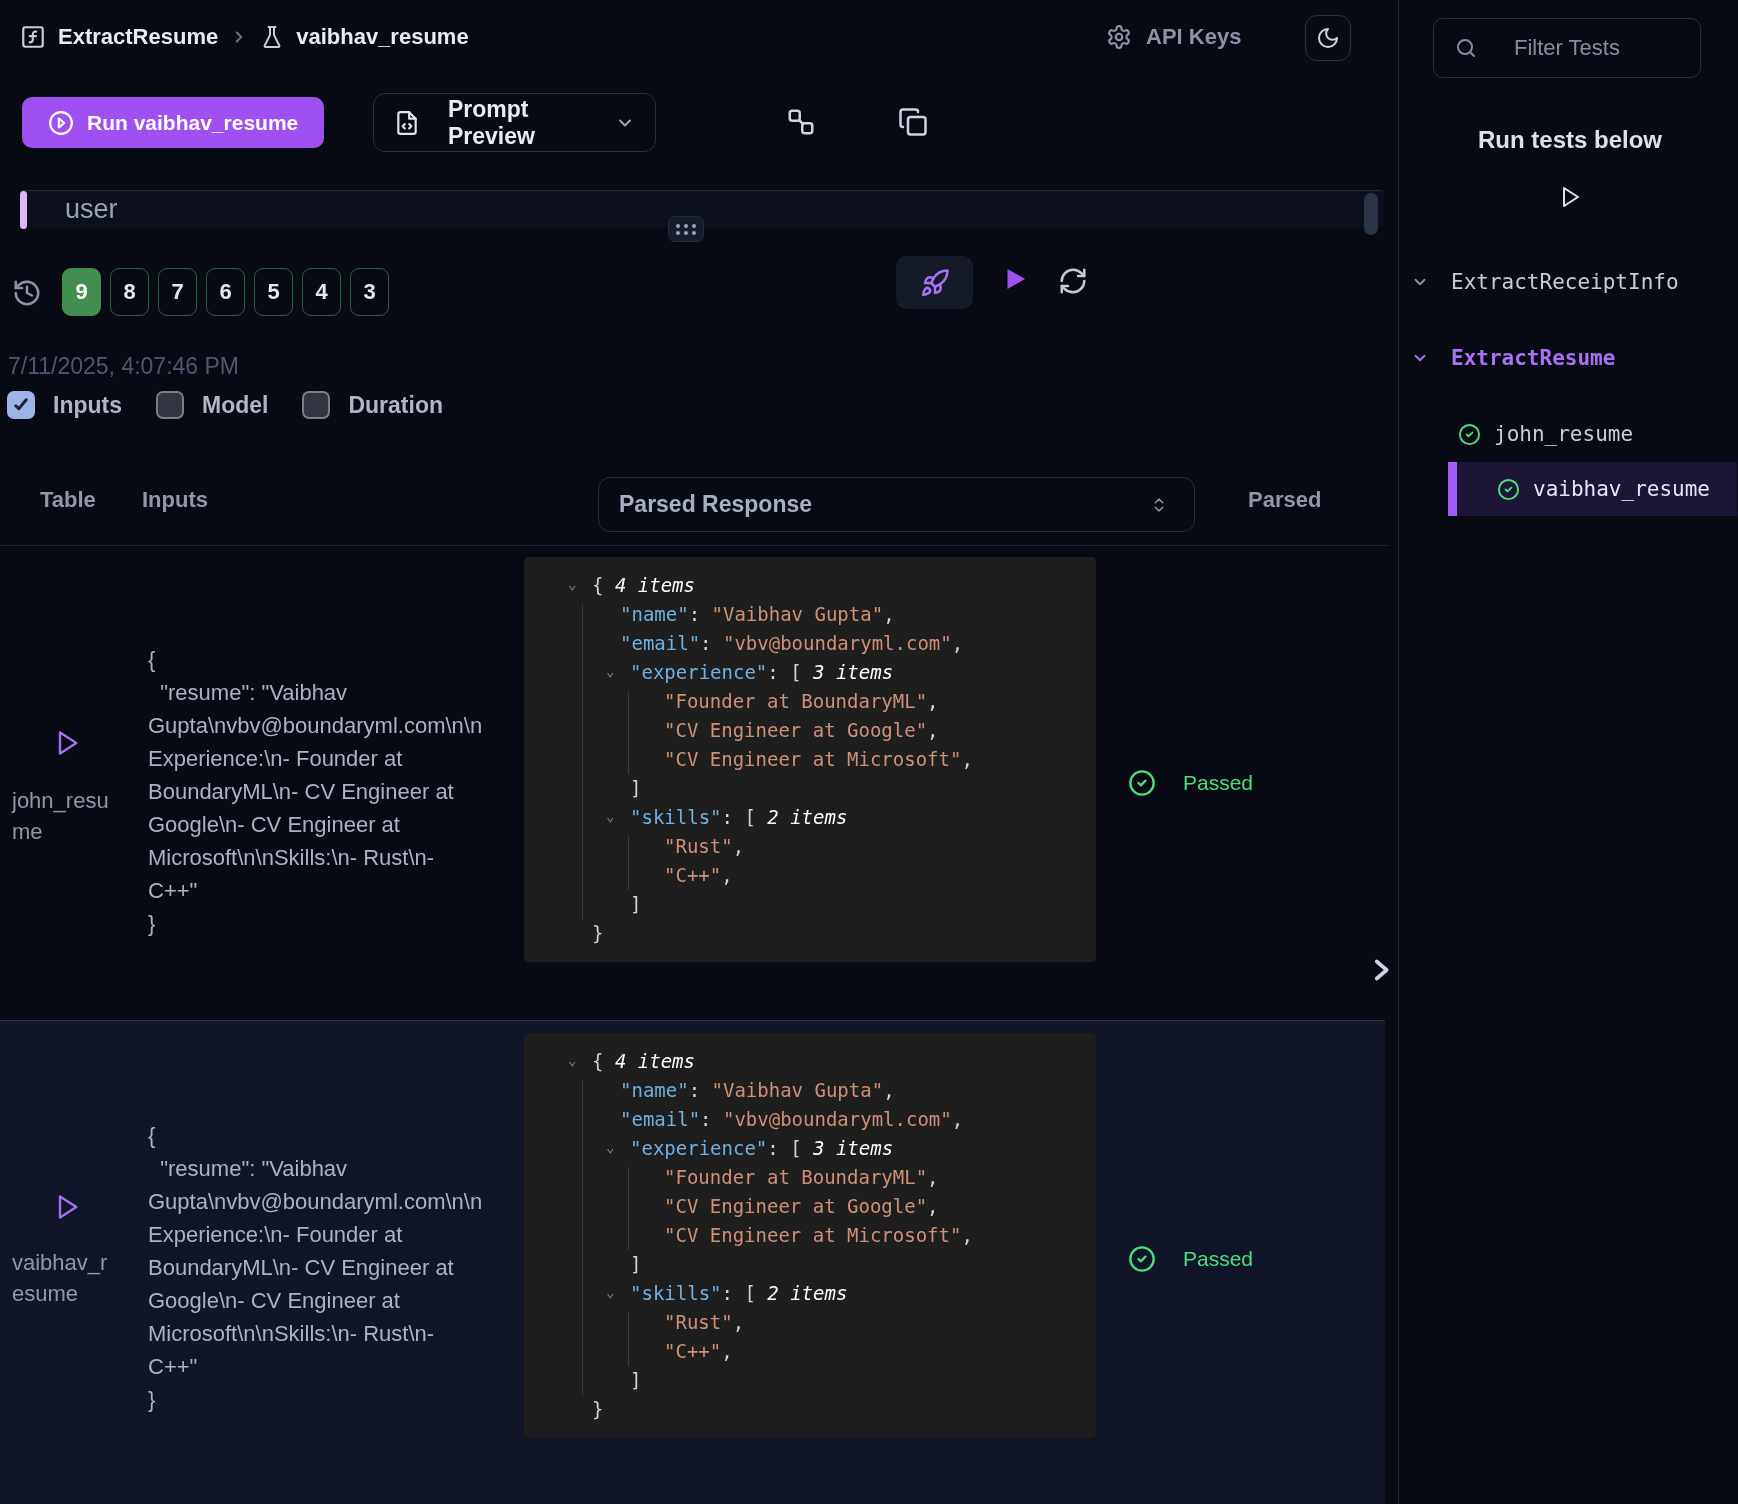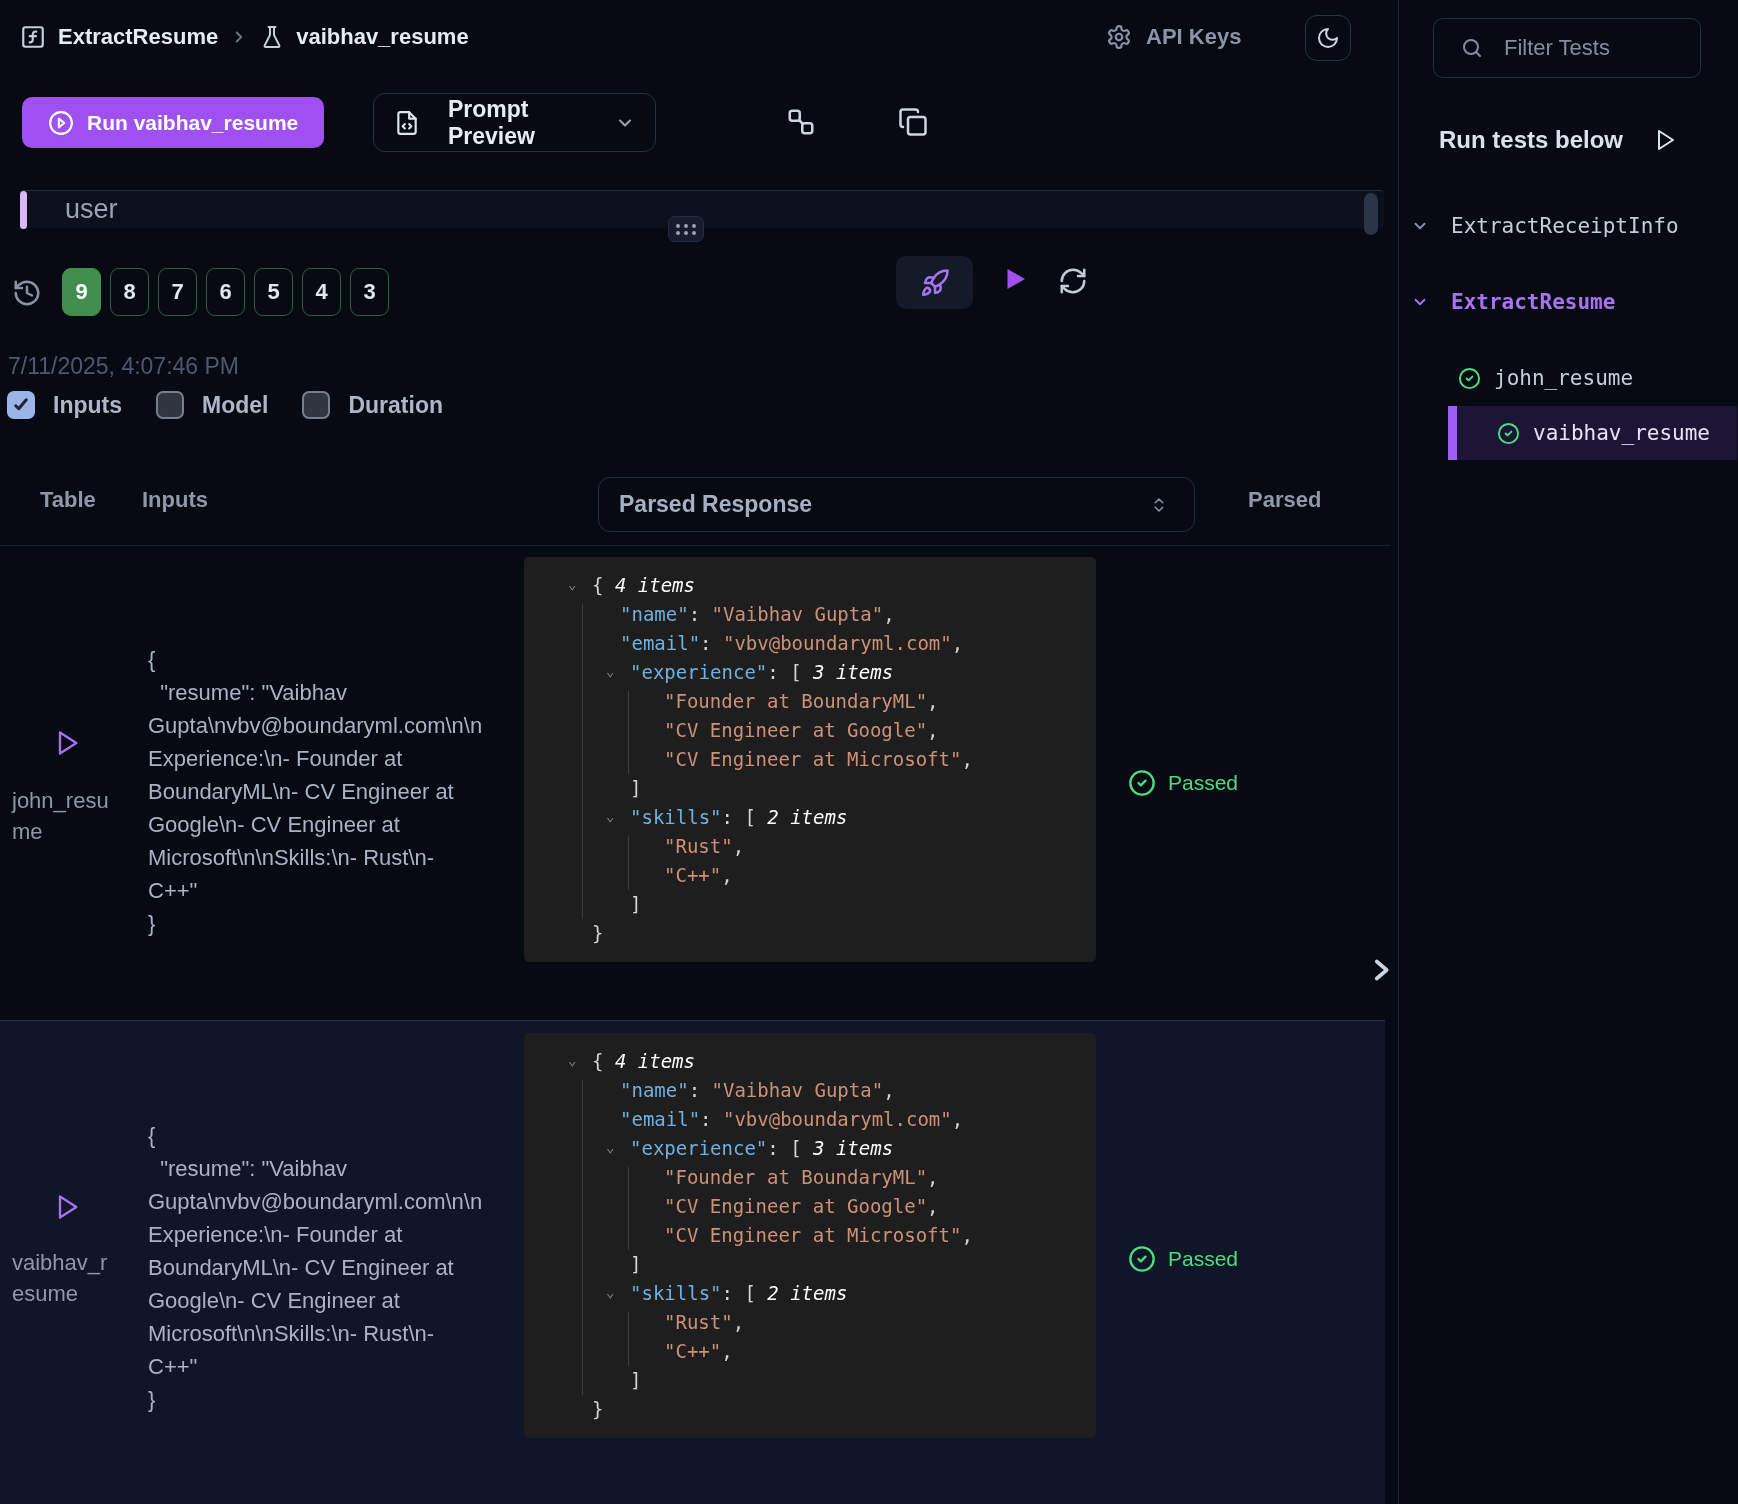--- a/index.html
+++ b/index.html
@@ -75,43 +75,43 @@
   .row { position:absolute; left:0; width:1385px; }
   .row1 { top:545px; height:475px; }
   .row2 { top:1020px; height:484px; background:#101628; border-top:1px solid #27304a; }
   .row-play { position:absolute; left:53px; background:none; border:none; cursor:pointer; }
   .row1 .row-play { top:182px; } .row2 .row-play { top:170px; }
   .row-label { position:absolute; left:12px; width:104px; font-size:22px; line-height:31px; color:#8f97a9; word-break:break-all; }
   .row1 .row-label { top:240px; } .row2 .row-label { top:226px; }
   .row-input { position:absolute; left:148px; width:372px; white-space:pre; font-size:22px; line-height:33px;
                color:#aab3c4; font-family:"Liberation Sans",sans-serif; }
   .row1 .row-input { top:98px; } .row2 .row-input { top:98px; }
-  .row-status { position:absolute; left:1128px; display:flex; align-items:center; gap:12px; }
+  .row-status { position:absolute; left:1128px; display:flex; align-items:center; gap:27px; }
   .row1 .row-status { top:224px; } .row2 .row-status { top:224px; }
   .row-status span { font-size:21px; color:#4ade80; }
 
   
   .json-viewer { position:absolute; left:524px; top:12px; width:572px; height:405px; background:#1e1e1e;
                  border-radius:5px; padding-top:14px; font-family:"DejaVu Sans Mono", monospace; font-size:19px; overflow:hidden; }
   .jline { position:relative; height:29px; line-height:29px; white-space:pre; }
   .jchev { position:absolute; top:-1px; font-size:14px; color:#8a8a8a; }
   .tok-k { color:#6fb1e1; } .tok-s { color:#ce9178; } .tok-p { color:#d4d4d4; }
   .tok-i { color:#ffffff; font-style:italic; }
   .jguide { position:absolute; width:1px; background:#3c3c3c; }
 
   .expand-chevron { position:absolute; left:1364px; top:950px; background:none; border:none; cursor:pointer; }
 
   
   .sidebar { width:338px; height:1504px; position:relative; }
   .filter-box { margin:18px 36px 0 34px; height:60px; border:1.5px solid #262e41; border-radius:10px;
-                display:flex; align-items:center; gap:20px; padding:0 20px;justify-content:center; }
+                display:flex; align-items:center; gap:36px; padding:0 20px; }
   .filter-box input { background:transparent; border:none; outline:none; width:170px;
                       font-size:22px; color:#c8cfdd; font-family:"Liberation Sans",sans-serif; }
   .filter-box input::placeholder { color:#848da0; }
-  .run-tests { margin:48px 36px 0 40px; display:flex; align-items:center; gap:30px; cursor:pointer; }
+  .run-tests { margin:48px 36px 0 40px; display:flex; align-items:center; gap:30px; cursor:pointer;flex-direction:column; }
   .run-tests span { font-size:24px; font-weight:700; color:#dce2ec; }
   .tree { margin-top:60px; }
   .sgroup { display:flex; align-items:center; gap:22px; padding-left:12px; margin-bottom:52px; cursor:pointer; }
   .sgroup .gname { font-family:"DejaVu Sans Mono", monospace; font-size:21px; color:#c6cdda; }
   .sgroup.hl .gname { color:#a873f2; font-weight:700; }
   .stest { display:flex; align-items:center; gap:13px; padding-left:59px; margin-bottom:16px; cursor:pointer; }
   .stest .tname { font-family:"DejaVu Sans Mono", monospace; font-size:21px; color:#c6cdda; }
   .stest.selected { margin-left:49px; padding:15px 0 15px 40px; margin-bottom:0; margin-right:0;
                     background:#1d1535; border-left:9px solid #a05df5; }
   .stest.selected .tname { color:#e9e3f8; }

